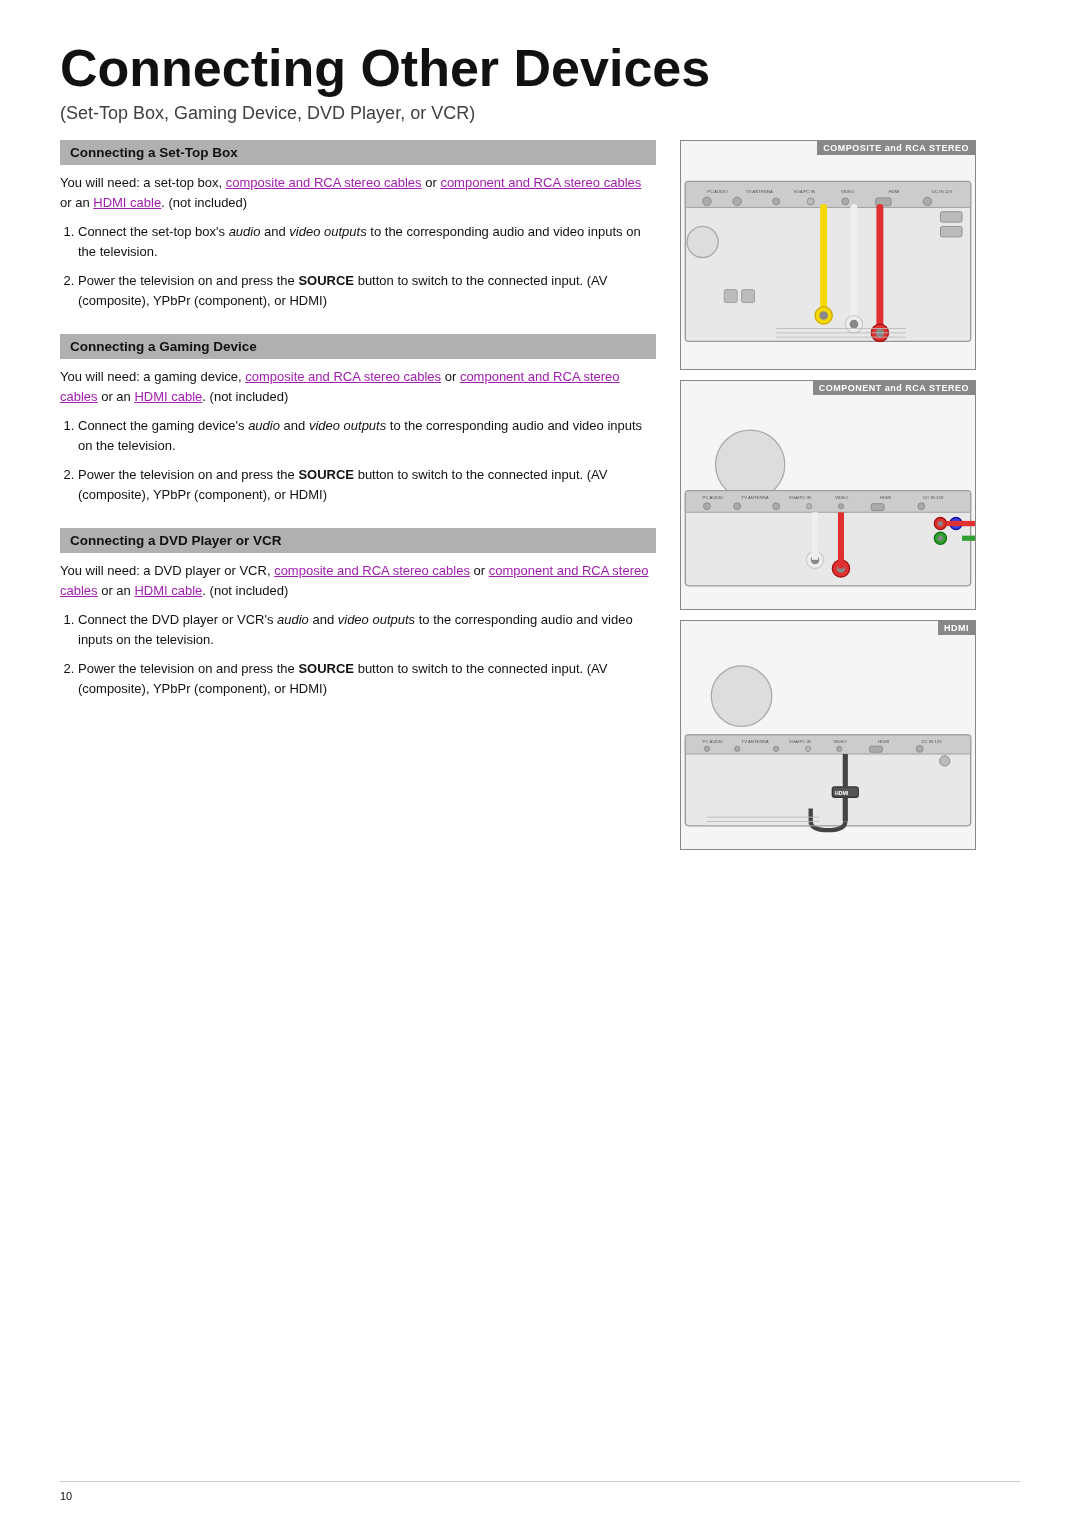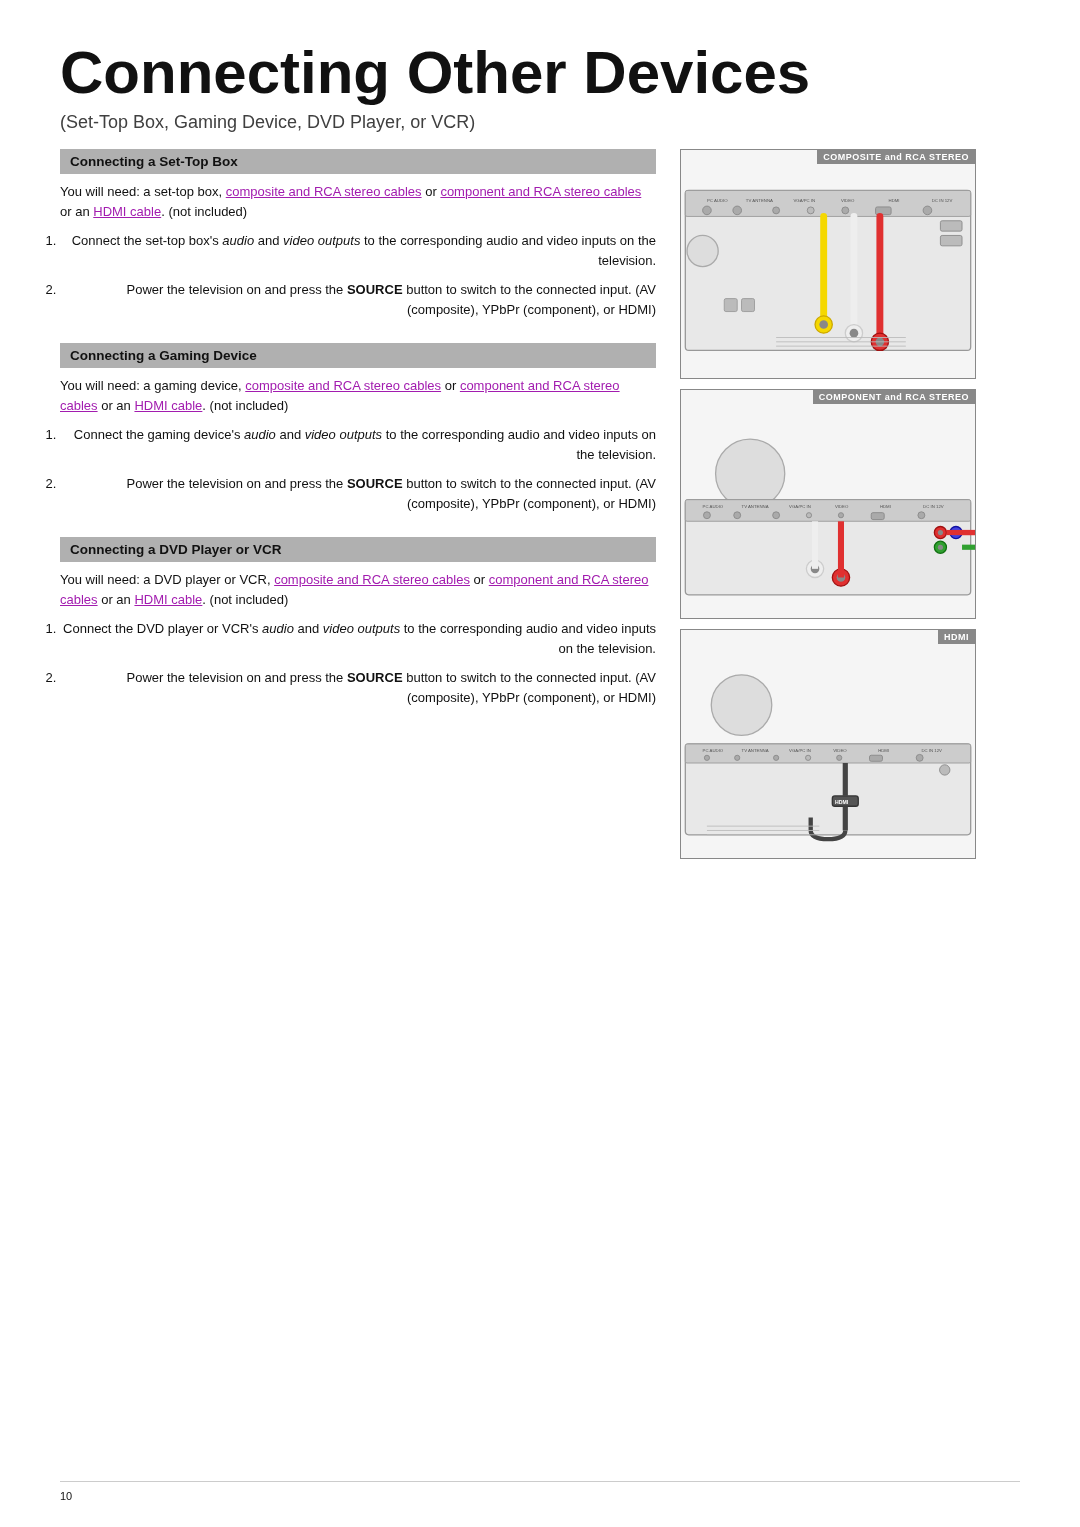--- a/index.html
+++ b/index.html
@@ -7,21 +7,21 @@
       background: #fff;
       font-family: Arial, Helvetica, sans-serif;
       font-size: 13px;
       color: #111;
       width: 1080px;
       min-height: 1527px;
       padding: 40px 60px 60px 60px;
       position: relative;
     }
     .page-title {
-      font-size: 60px;
+      font-size: 52px;
       font-weight: bold;
       color: #111;
       line-height: 1.1;
       margin-bottom: 6px;
     }
     .page-subtitle {
       font-size: 18px;
       font-weight: normal;
       color: #404040;
       margin-bottom: 16px;
@@ -57,21 +57,21 @@
       font-size: 13px;
       margin-bottom: 10px;
       line-height: 1.5;
     }
     .section-intro a, .underline {
       text-decoration: underline;
       color: #a21caf;
       margin-top: 24px;
     }
     .steps {
-      text-align: right;
+      margin-left: 18px;
     }
     .steps li {
       margin-bottom: 10px;
       line-height: 1.5;
       font-size: 13px;
     }
     .steps li em {
       font-style: italic;
     }
     .steps li strong {

